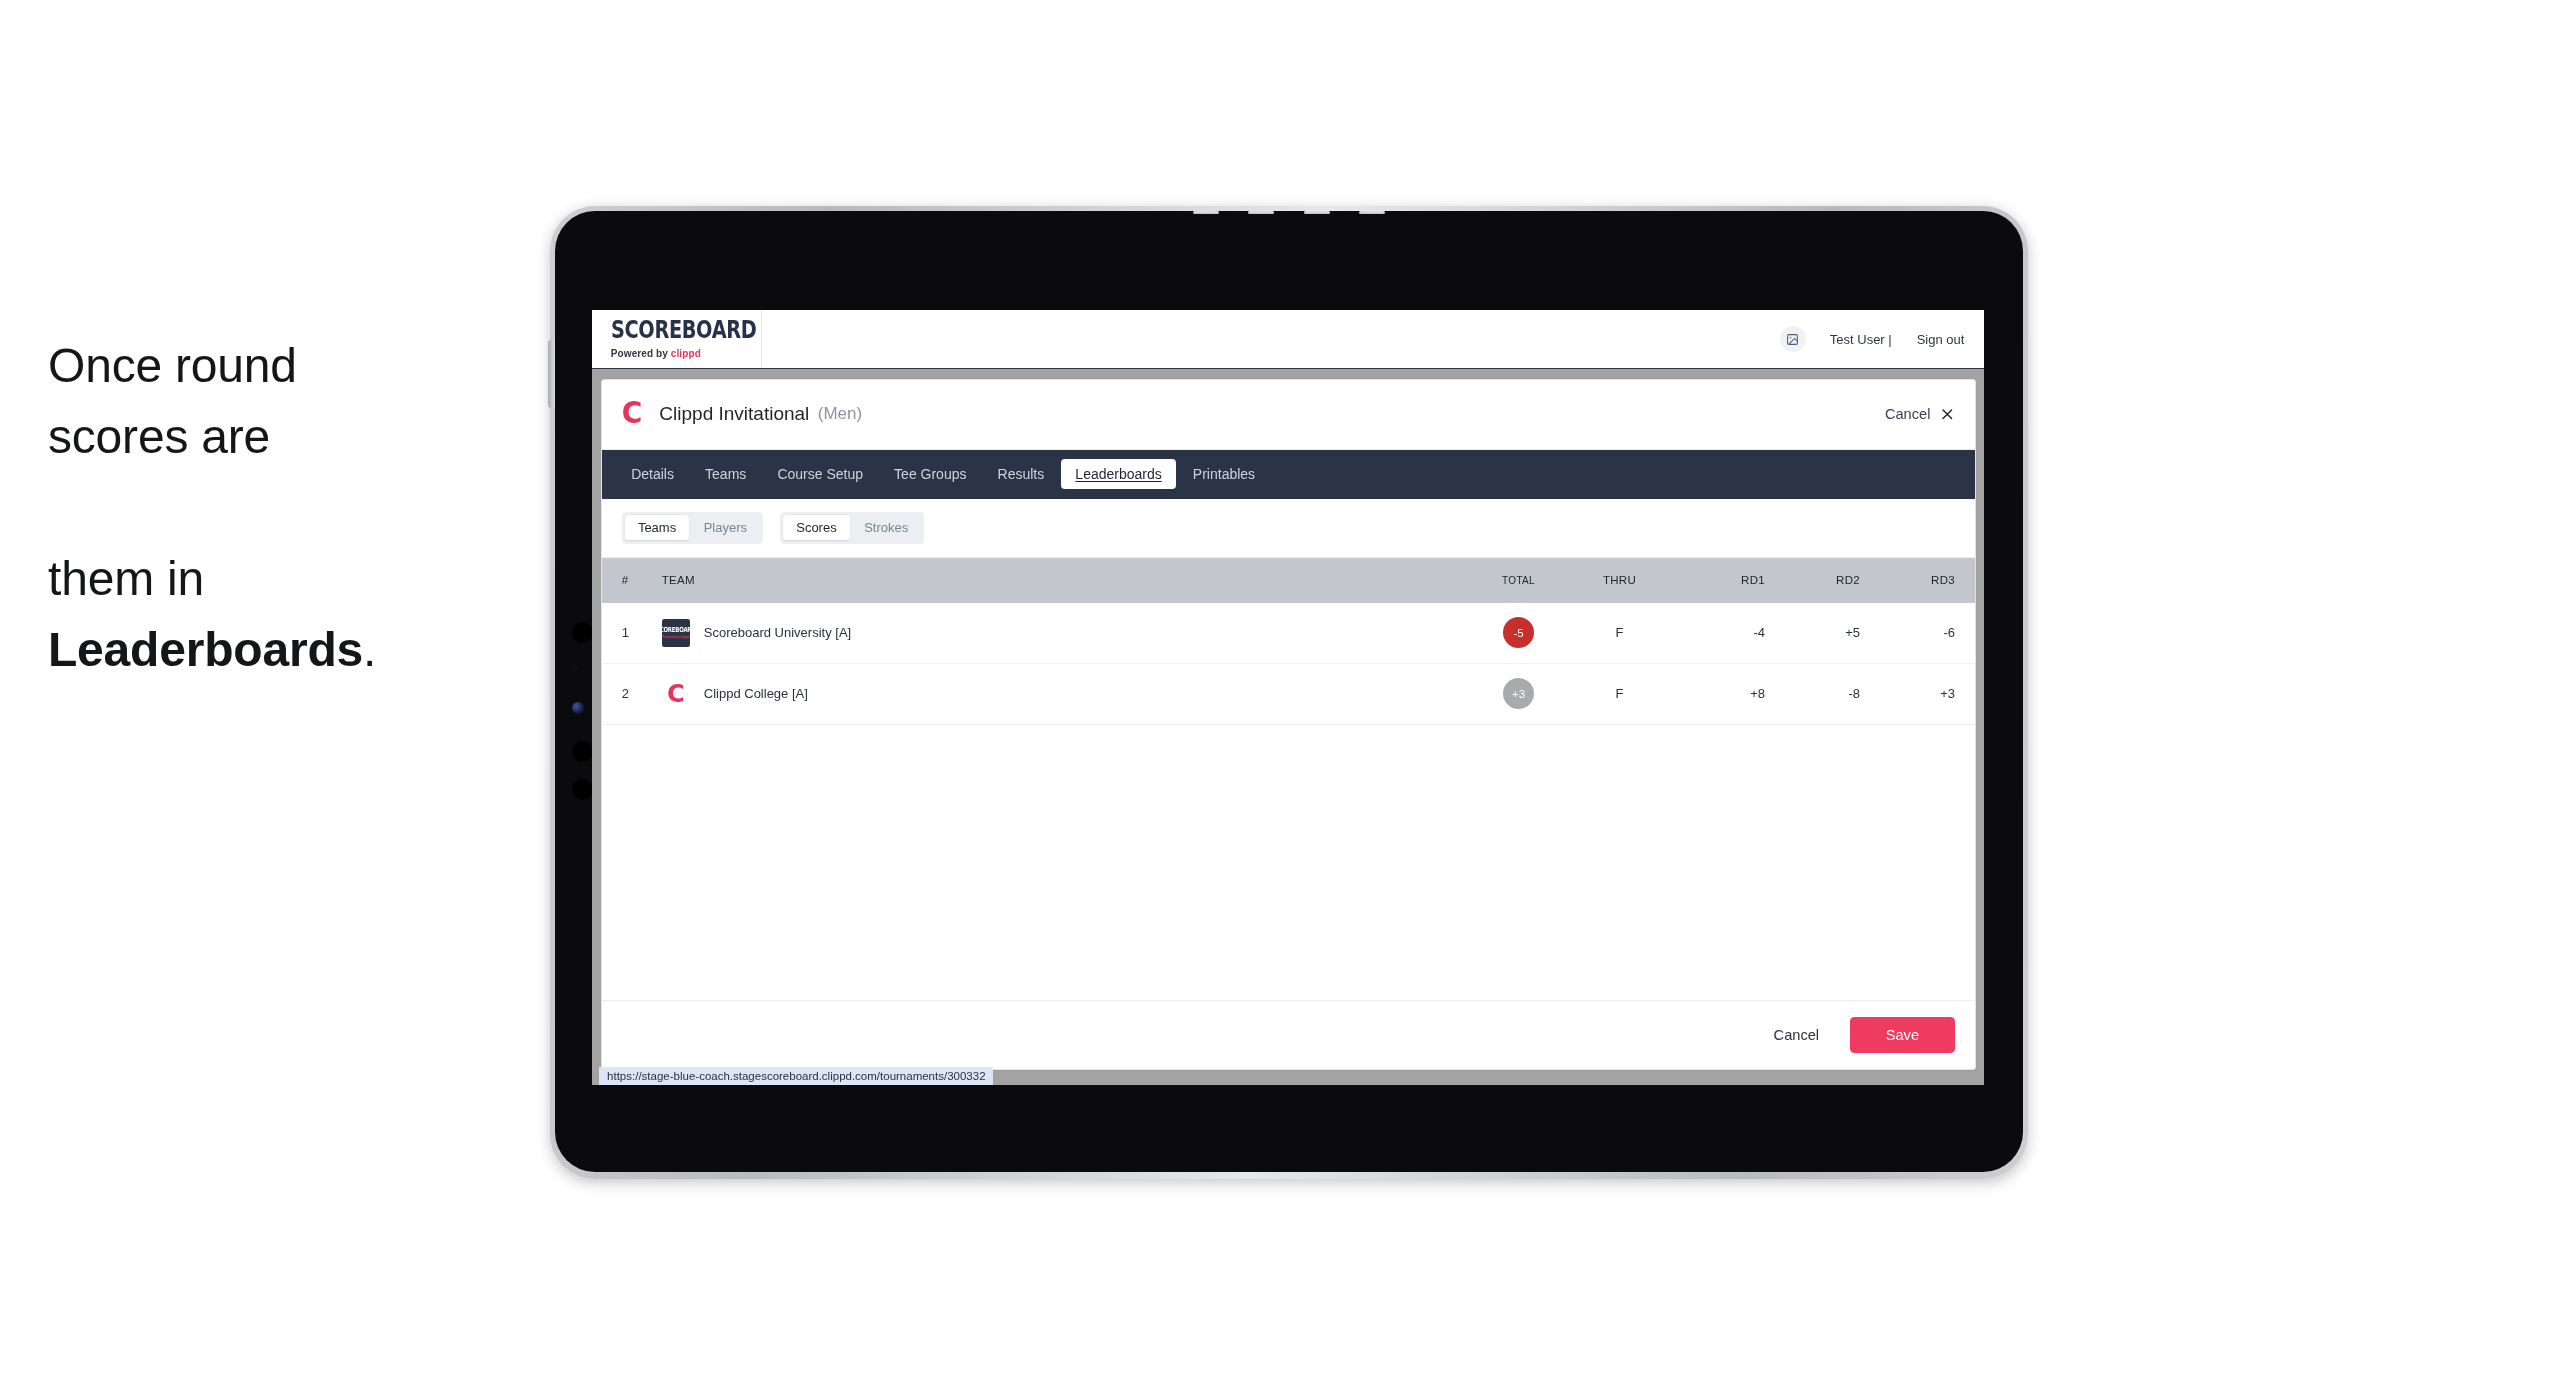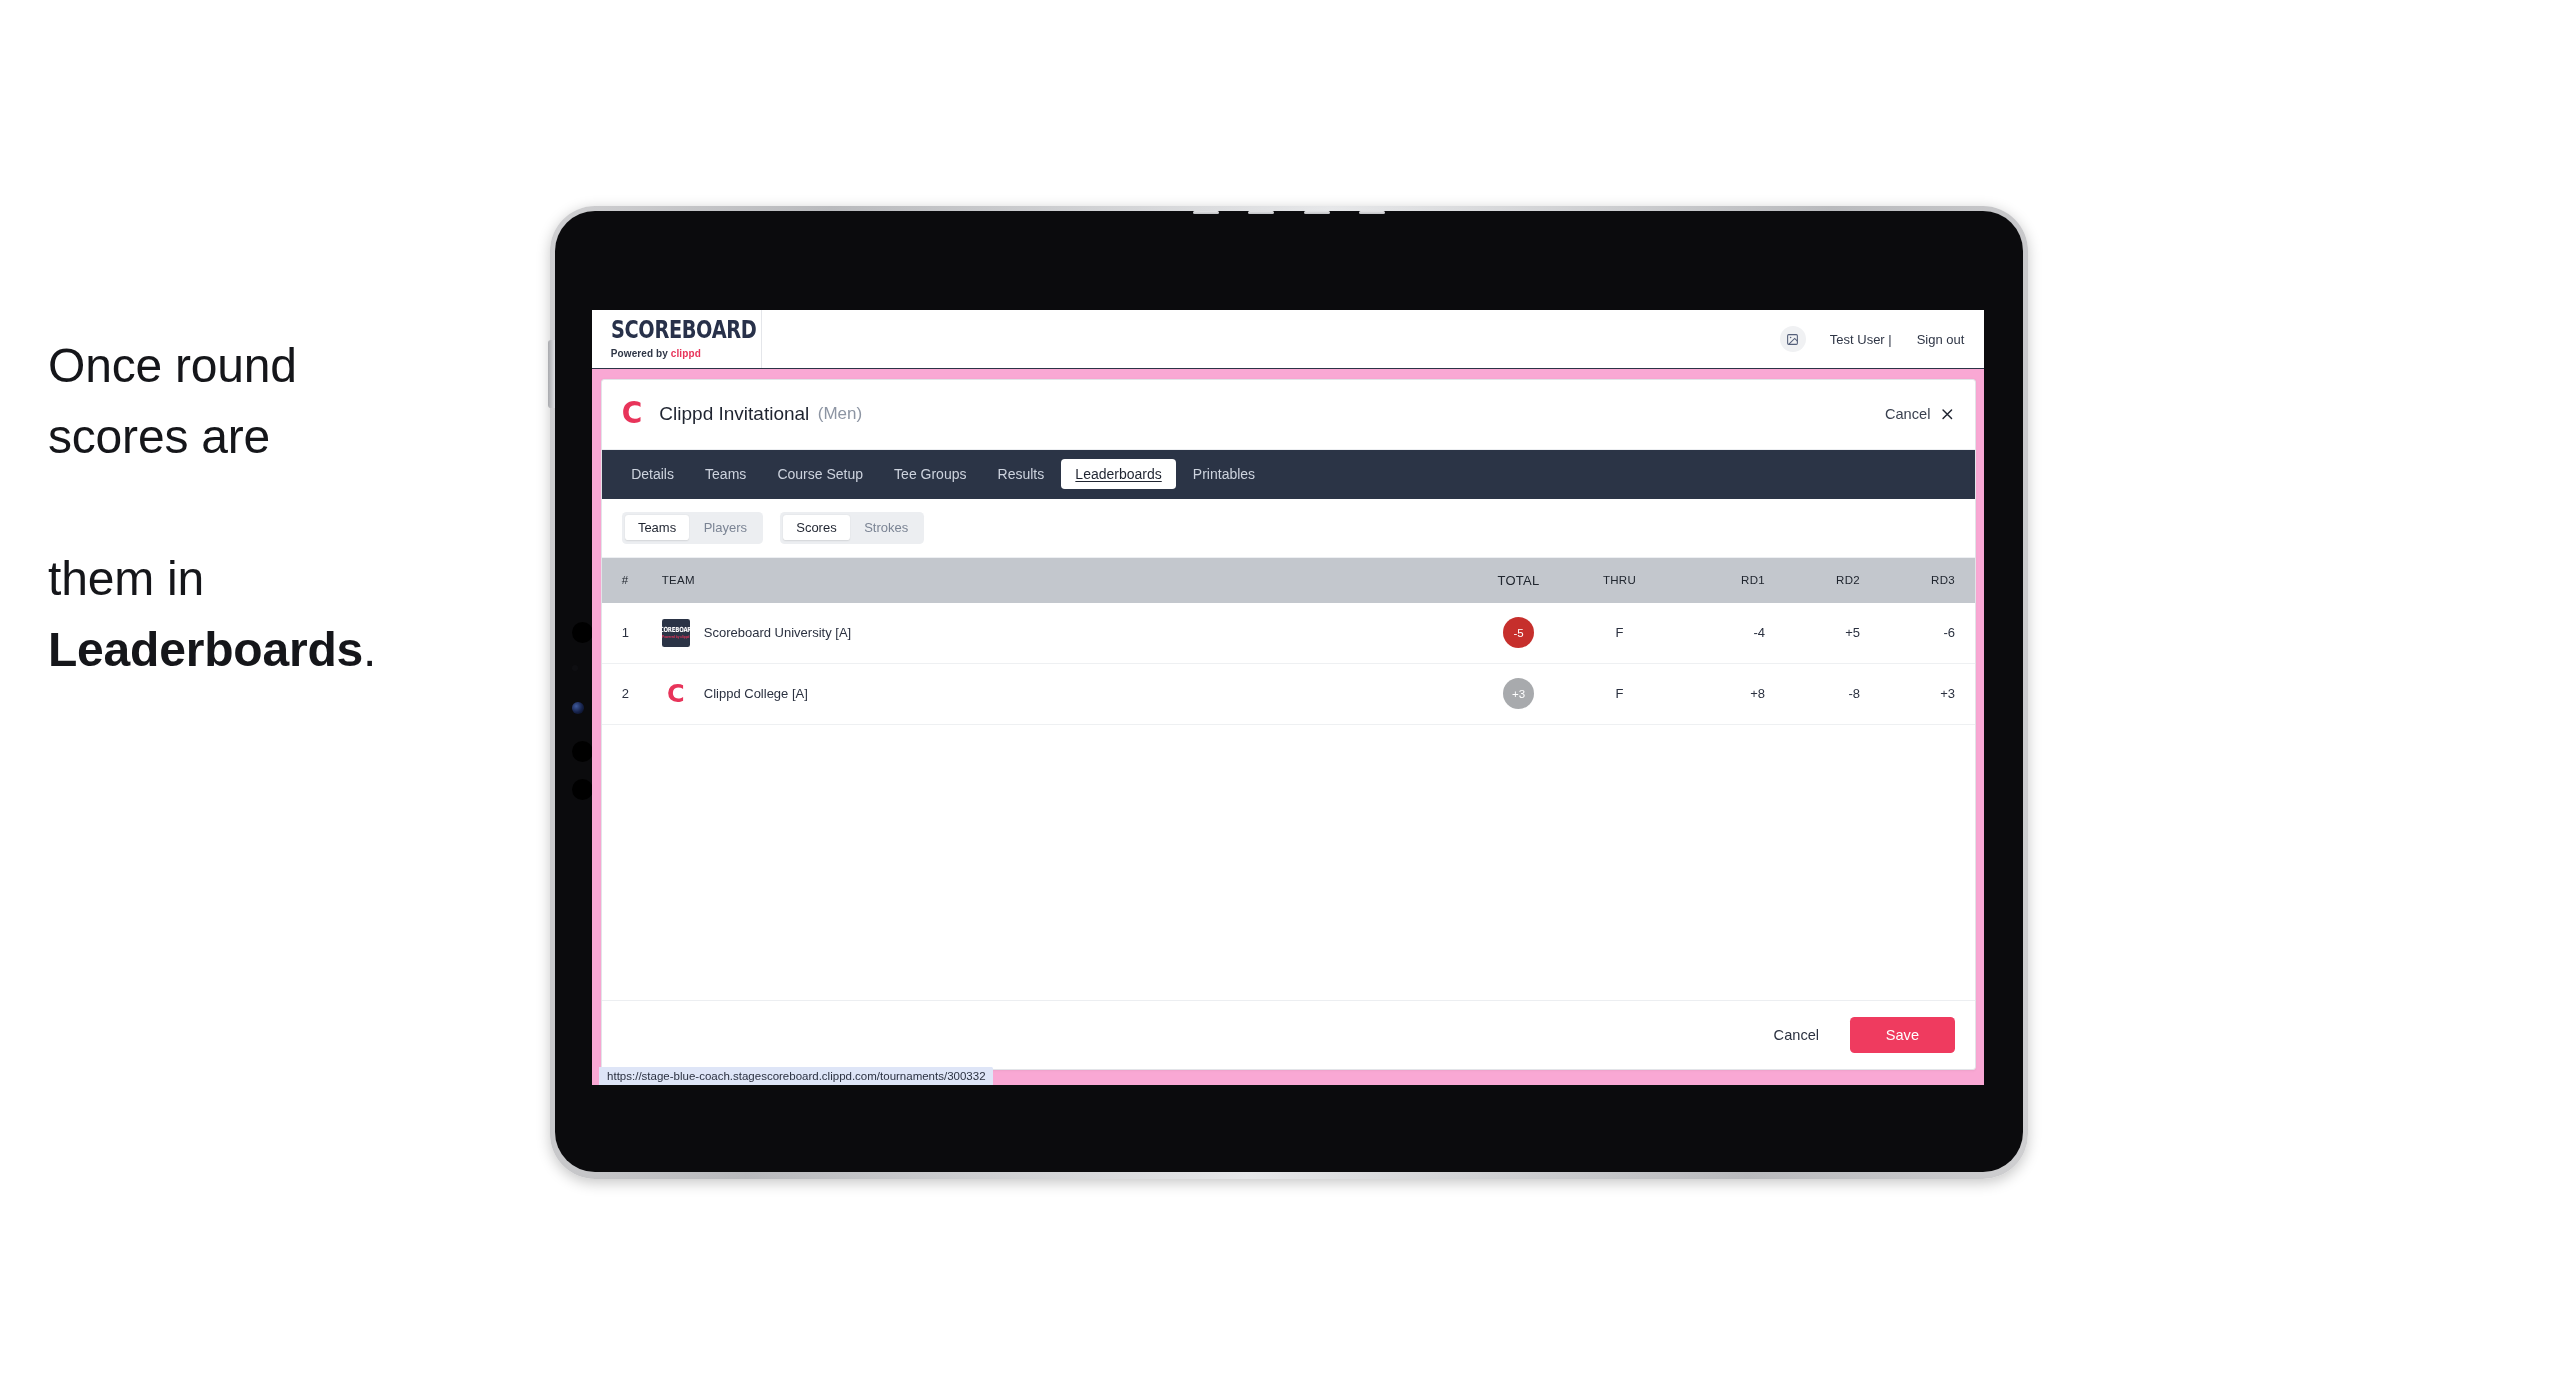--- a/index.html
+++ b/index.html
@@ -99,21 +99,21 @@
   .sensor.s-big2  { width: 21px; height: 21px; top: 568px; }
   .sensor.s-big0  { width: 21px; height: 21px; top: 411px; }
 
   
   .screen {
     position: absolute;
     left: 37px;
     top: 99px;
     width: 1392px;
     height: 775px;
-    background: #f9a8d4;
+    background: #a3a3a3;
     overflow: hidden;
   }
 
   
   .appbar {
     height: 58px;
     background: #ffffff;
     border-bottom: 1.5px solid #2b3446;
     display: flex;
     align-items: stretch;
@@ -327,21 +327,21 @@
 
   .lb-head .c-rank,
   .lb-head .c-team,
   .lb-head .c-thru,
   .lb-head .c-rd {
     font-size: 11.5px;
     color: #20262f;
     letter-spacing: 0.3px;
   }
   .lb-head .c-total {
-    font-size: 13px;
+    font-size: 10px;
     color: #20262f;
     letter-spacing: 0.3px;
     justify-content: center;
   }
 
   .team-logo {
     width: 28px; height: 28px;
     border-radius: 2.3px;
     background: #2b3446;
     display: flex;

